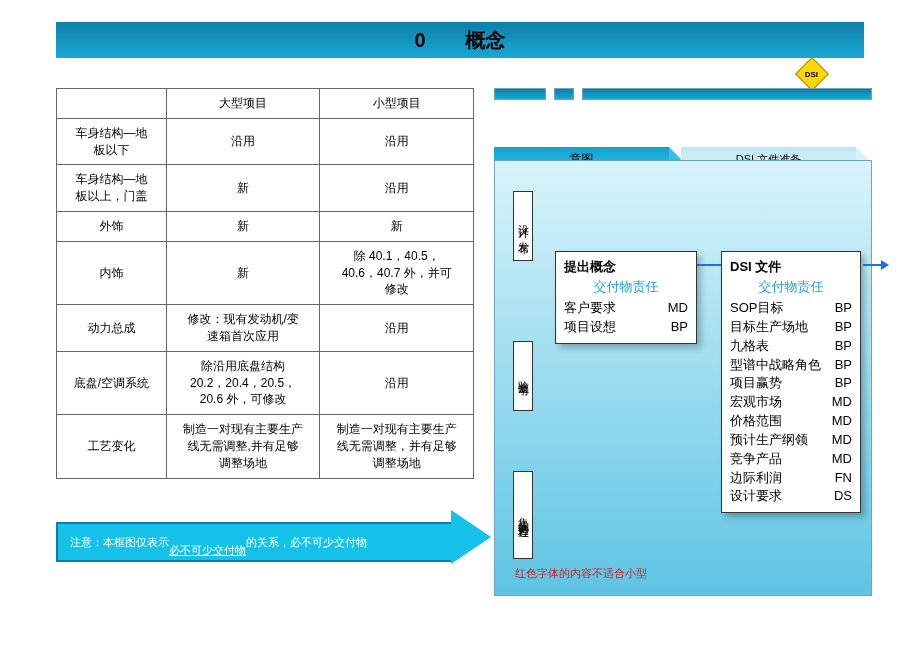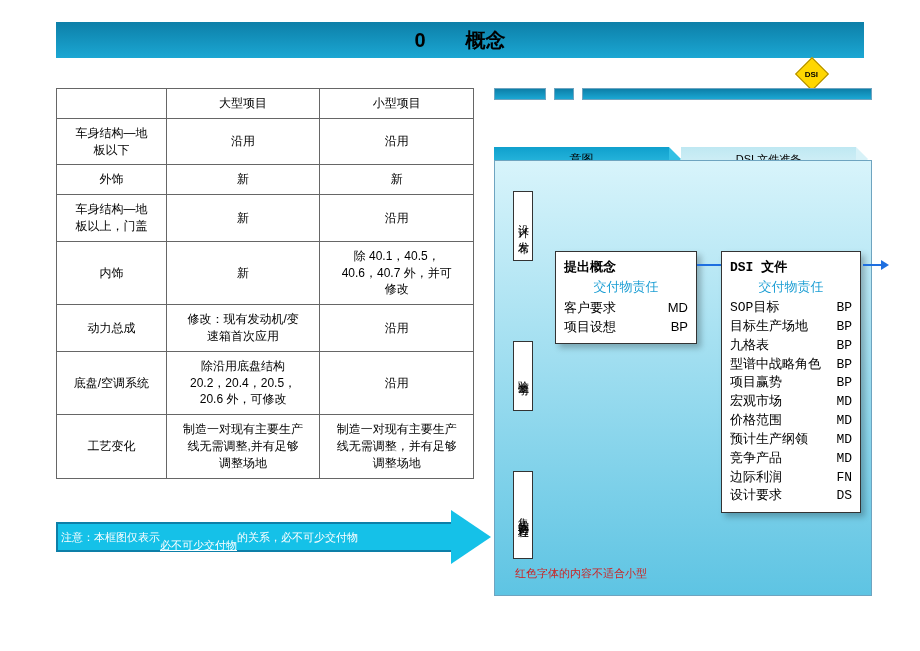--- a/index.html
+++ b/index.html
@@ -137,21 +137,21 @@
     padding: 6px 8px;
     font-size: 13px;
     box-shadow: 4px 4px 6px rgba(0,0,0,0.25);
   }
   .card .title { font-weight: bold; margin-bottom: 2px; }
   .card .hdr-row { display:flex; justify-content:center; margin-bottom:3px; }
   .card .hdr-row span:first-child { color:#1e9fd4; }
   .card .hdr-row span:last-child { color:#1e9fd4; }
   .card .row { display:flex; justify-content:space-between; line-height:1.45; }
   .card1 { top: 90px; left: 60px; width: 142px; }
-  .card2 { top: 90px; left: 226px; width: 140px; font-family: Liberation Mono, monospace; }
+  .card2 { top: 90px; left: 226px; width: 140px; }
 
   .out-arrow {
     position:absolute; top: 103px; left: 368px; width: 20px; height:2px; background:#1e6fe0;
   }
   .out-arrow::after{
     content:""; position:absolute; right:-6px; top:-4px;
     border-top:5px solid transparent; border-bottom:5px solid transparent; border-left:8px solid #1e6fe0;
   }
   .connect-line {
     position:absolute; top:103px; left:202px; width:24px; height:2px; background:#1e6fe0;
@@ -166,28 +166,28 @@
   }
 
   .note-arrow {
     position: absolute;
     top: 510px;
     left: 56px;
     width: 438px;
     height: 54px;
   }
   .note-arrow .shaft {
-    position:absolute; top: 12px; left:0; width: 395px; height: 30px;
+    position:absolute; top: 12px; left:0; width: 395px; height: 40px;
     background: #15c1e8;
     border-top:2px solid #0d7fa8;
     border-bottom:2px solid #0d7fa8;
     border-left:2px solid #0d7fa8;
     color:#fff;
     display:flex; align-items:center;
-    padding-left:3px;
+    padding-left:12px;
     font-size:11px;
   }
   .note-arrow .head {
     position:absolute; top:0; left:395px; width:0; height:0;
     border-top:27px solid transparent;
     border-bottom:27px solid transparent;
     border-left:40px solid #15c1e8;
   }
   .underline { text-decoration: underline; margin-top: 16px; }
 </style>
@@ -220,28 +220,28 @@
     <td class="row-head"></td>
     <td class="col2">大型项目</td>
     <td class="col3">小型项目</td>
   </tr>
   <tr>
         <td class="row-head">车身结构—地板以下</td>
         <td>沿用</td>
         <td>沿用</td>
       </tr>
   <tr>
+        <td class="row-head">车身结构—地板以上，门盖</td>
+        <td>新</td>
+        <td>沿用</td>
+      </tr>
+  <tr>
         <td class="row-head">外饰</td>
         <td>新</td>
         <td>新</td>
-      </tr>
-  <tr>
-        <td class="row-head">车身结构—地板以上，门盖</td>
-        <td>新</td>
-        <td>沿用</td>
       </tr>
   <tr>
         <td class="row-head">内饰</td>
         <td>新</td>
         <td>除 40.1，40.5，40.6，40.7 外，并可修改</td>
       </tr>
   <tr>
         <td class="row-head">动力总成</td>
         <td>修改：现有发动机/变速箱首次应用</td>
         <td>沿用</td>

